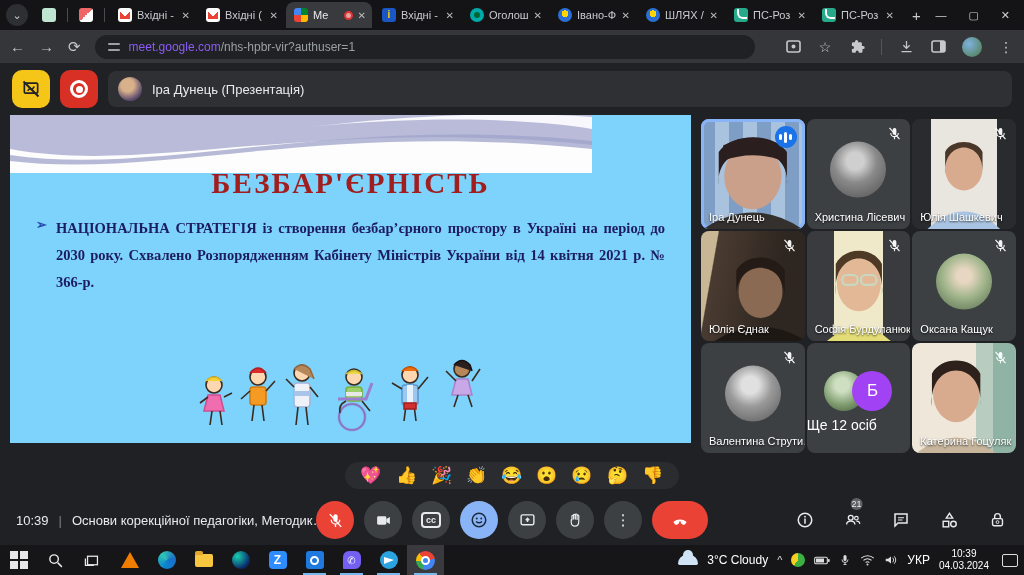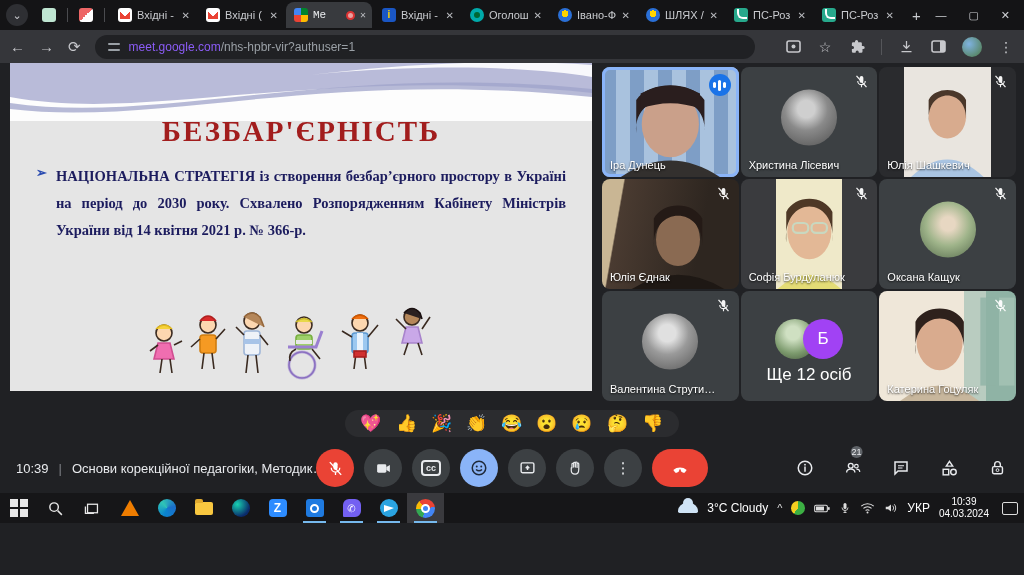--- a/index.html
+++ b/index.html
@@ -8,21 +8,21 @@
             display:flex; flex-direction:column; }
 
   
   .tabstrip { height:30px; background:#141416; display:flex; align-items:center; padding:0 6px; gap:2px; flex:0 0 auto; }
   .tabsearch { width:22px; height:22px; border-radius:50%; background:#2e2f33; color:#c7c8cc;
                display:flex; align-items:center; justify-content:center; font-size:11px; margin-right:6px; }
   .pinned { width:26px; height:24px; display:flex; align-items:center; justify-content:center; border-radius:6px 6px 0 0; }
   .tabsep { width:1px; height:14px; background:#4a4b4f; margin:0 3px; }
   .tab { display:flex; align-items:center; gap:5px; height:26px; padding:0 6px 0 8px; min-width:0;
          width:86px; border-radius:8px 8px 0 0; color:#c9cbcf; font-size:11px; }
-  .tab.active { background:#383a3e; color:#e8eaed;font-family:Liberation Mono, monospace; }
+  .tab.active { background:#383a3e; color:#e8eaed; }
   .tab .title { overflow:hidden; white-space:nowrap; flex:1; }
   .tab .x { color:#b9bbbf; font-size:10px; flex:0 0 auto; }
   .fav { width:14px; height:14px; border-radius:3px; flex:0 0 auto; position:relative; }
   .fav.gmail { background:#fff; }
   .fav.gmail::before { content:""; position:absolute; inset:3px 2px; background:
       linear-gradient(45deg,#ea4335 40%,transparent 40%), linear-gradient(-45deg,#ea4335 40%,transparent 40%);
       background-color:#fff; }
   .fav.meet { background:conic-gradient(#00832d 0 25%, #ffba00 25% 50%, #ea4335 50% 75%, #4285f4 75%); border-radius:3px; }
   .fav.ukrnet { background:#1a56c4; color:#ffd500; font-weight:bold; font-size:10px; text-align:center; line-height:14px; }
   .fav.olx { background:#0aa; border-radius:50%; }
@@ -55,21 +55,21 @@
   .sq-btn.warn { background:#f5c518; }
   .sq-btn.rec { background:#d93025; }
   .rec-ring { width:18px; height:18px; border:3px solid #fff; border-radius:50%; display:flex; align-items:center; justify-content:center; }
   .rec-ring::before { content:""; width:7px; height:7px; background:#fff; border-radius:50%; }
   .presbar { flex:1; height:36px; background:#2e3033; border-radius:8px; display:flex; align-items:center; gap:10px; padding:0 10px; }
   .avatar-xs { width:24px; height:24px; border-radius:50%; background:radial-gradient(circle at 40% 35%, #d8b08a 30%, #5b4a6e 70%); }
   .presname { color:#e8eaed; font-size:13px; }
 
   
   .main { flex:0 0 340px; display:flex; padding:0 8px 0 10px; gap:10px; }
-  .slide { width:582px; height:328px; background:#e5e5e5; position:relative; overflow:hidden; flex:0 0 auto; }
+  .slide { width:681px; height:328px; background:#7dd3fc; position:relative; overflow:hidden; flex:0 0 auto; }
   .slide svg.wave { position:absolute; top:0; left:0; }
   .slide-title { position:absolute; top:52px; width:100%; text-align:center;
       font-family:"Liberation Serif", serif; font-weight:bold; font-size:29px; letter-spacing:2px; color:#a21d1d; }
   .slide-bullet { position:absolute; top:100px; left:26px; right:26px; display:flex; gap:9px;
       font-family:"Liberation Serif", serif; font-weight:bold; font-size:14.5px; color:#1c1c5e; }
   .slide-bullet .marker { color:#2a4bb0; flex:0 0 auto; font-size:13px; padding-top:2px; }
   .slide-bullet .btxt { text-align:justify; line-height:1.85; }
   .kids { position:absolute; bottom:6px; left:50%; transform:translateX(-50%); }
 
   
@@ -90,21 +90,21 @@
   .bg-vert { background:linear-gradient(90deg,#3a3b3e 0 26%, #efe9c9 26% 74%, #3a3b3e 74%); }
   .bg-bright { background:linear-gradient(90deg,#efe7d9 0 62%, #b9ccc0 62% 78%, #8fb3a5 78%); }
   .avatar-big { position:absolute; top:50%; left:50%; transform:translate(-50%,-58%); width:56px; height:56px; border-radius:50%; }
   .av-gray1 { background:radial-gradient(circle at 45% 35%, #cfcfcf 18%, #8a8a8a 45%, #4e4e4e); }
   .av-color { background:radial-gradient(circle at 50% 40%, #e7d7c2 16%, #9fb48a 50%, #53684a); }
   .av-gray2 { background:radial-gradient(circle at 45% 35%, #e0e0e0 18%, #9a9a9a 45%, #565656); }
   .ovf { position:absolute; top:28px; left:50%; transform:translateX(-50%); display:flex; }
   .ovf .c1 { width:40px; height:40px; border-radius:50%; background:radial-gradient(circle at 45% 35%, #cfe0c2 20%, #7c9a6d 60%, #44543c); }
   .ovf .c2 { width:40px; height:40px; border-radius:50%; background:#a142f4; color:#fff; font-size:17px;
              display:flex; align-items:center; justify-content:center; margin-left:-12px; }
-  .ovf-label { position:absolute; top:74px; width:100%; text-align:center; color:#fff; font-size:17px; }
+  .ovf-label { position:absolute; top:74px; width:100%; text-align:left; color:#fff; font-size:14px; }
 
   
   .reactrow { flex:0 0 40px; display:flex; align-items:center; justify-content:center; }
   .reactions { background:#2b2c2f; border-radius:20px; padding:5px 16px; display:flex; gap:14px; }
   .reactions span { font-size:17px; line-height:1; }
 
   
   .controls { flex:0 0 50px; display:flex; align-items:center; padding:0 16px; position:relative; }
   .left-info { display:flex; align-items:center; gap:10px; color:#e8eaed; font-size:13px; max-width:330px; }
   .left-info .div { color:#7d8085; }
@@ -255,20 +255,36 @@
         <svg width="15" height="13" viewBox="0 0 15 13">
             <rect x="1" y="1" width="13" height="11" rx="2" fill="none" stroke="#c7c8cc" stroke-width="1.6"></rect>
             <rect x="9" y="1" width="5" height="11" fill="#c7c8cc"></rect>
           </svg>
       </div>
       <div class="avatar-sm"></div>
       <span class="ticon">⋮</span>
     </div>
   </div>
 
+  <div class="meetbar">
+    <div class="sq-btn warn">
+      <svg width="20" height="20" viewBox="0 0 24 24">
+          <rect x="4" y="5" width="16" height="12" rx="1.5" fill="none" stroke="#202124" stroke-width="2"></rect>
+          <path d="M8 14l3-3 2 2 3-4" stroke="#202124" stroke-width="1.8" fill="none"></path>
+          <line x1="3" y1="3" x2="21" y2="21" stroke="#202124" stroke-width="2.4"></line>
+        </svg>
+    </div>
+    <div class="sq-btn rec">
+      <div class="rec-ring"></div>
+    </div>
+    <div class="presbar">
+      <div class="avatar-xs"></div>
+      <span class="presname">Іра Дунець (Презентація)</span>
+    </div>
+  </div>
 
   <div class="main">
 
     <div class="slide">
       <svg class="wave" width="582" height="58" viewBox="0 0 582 58">
         <rect width="582" height="58" fill="#b9bbd9"></rect>
         <path d="M0 58 L0 34 C140 60 300 2 582 30 L582 58 Z" fill="#fdfdfd"></path>
         <path d="M0 40 C150 62 320 0 582 26 L582 34 C310 6 150 64 0 46 Z" fill="#9fa3c9" opacity="0.75"></path>
         <path d="M300 12 C420 0 520 4 582 14 L582 2 C500 -4 400 0 300 12 Z" fill="#fff" opacity="0.9"></path>
       </svg>

